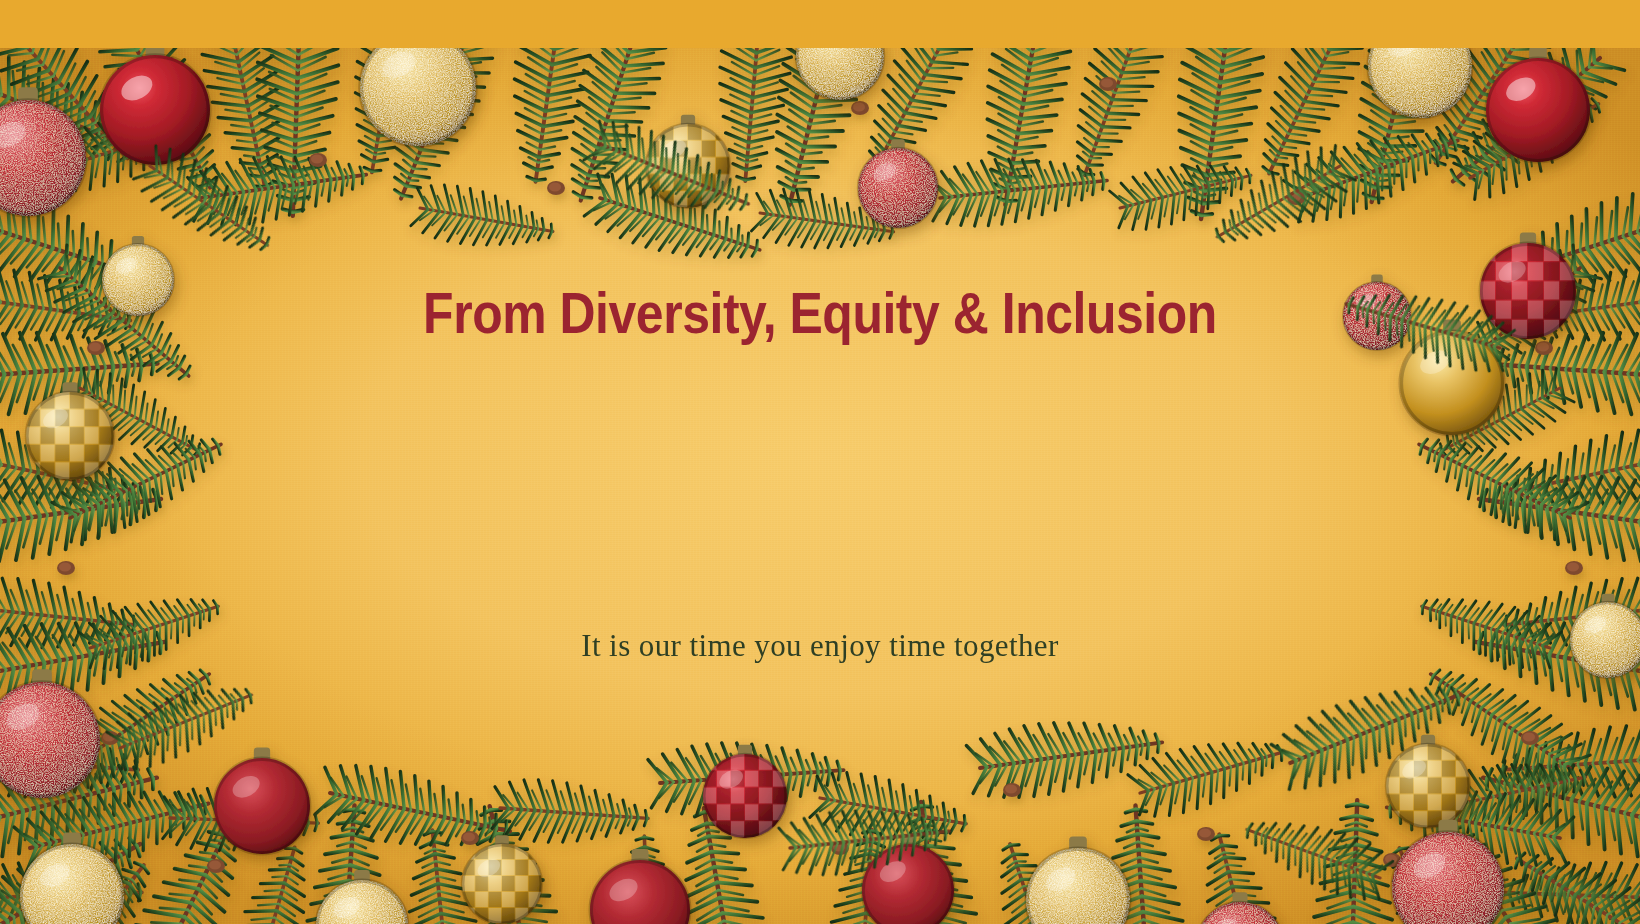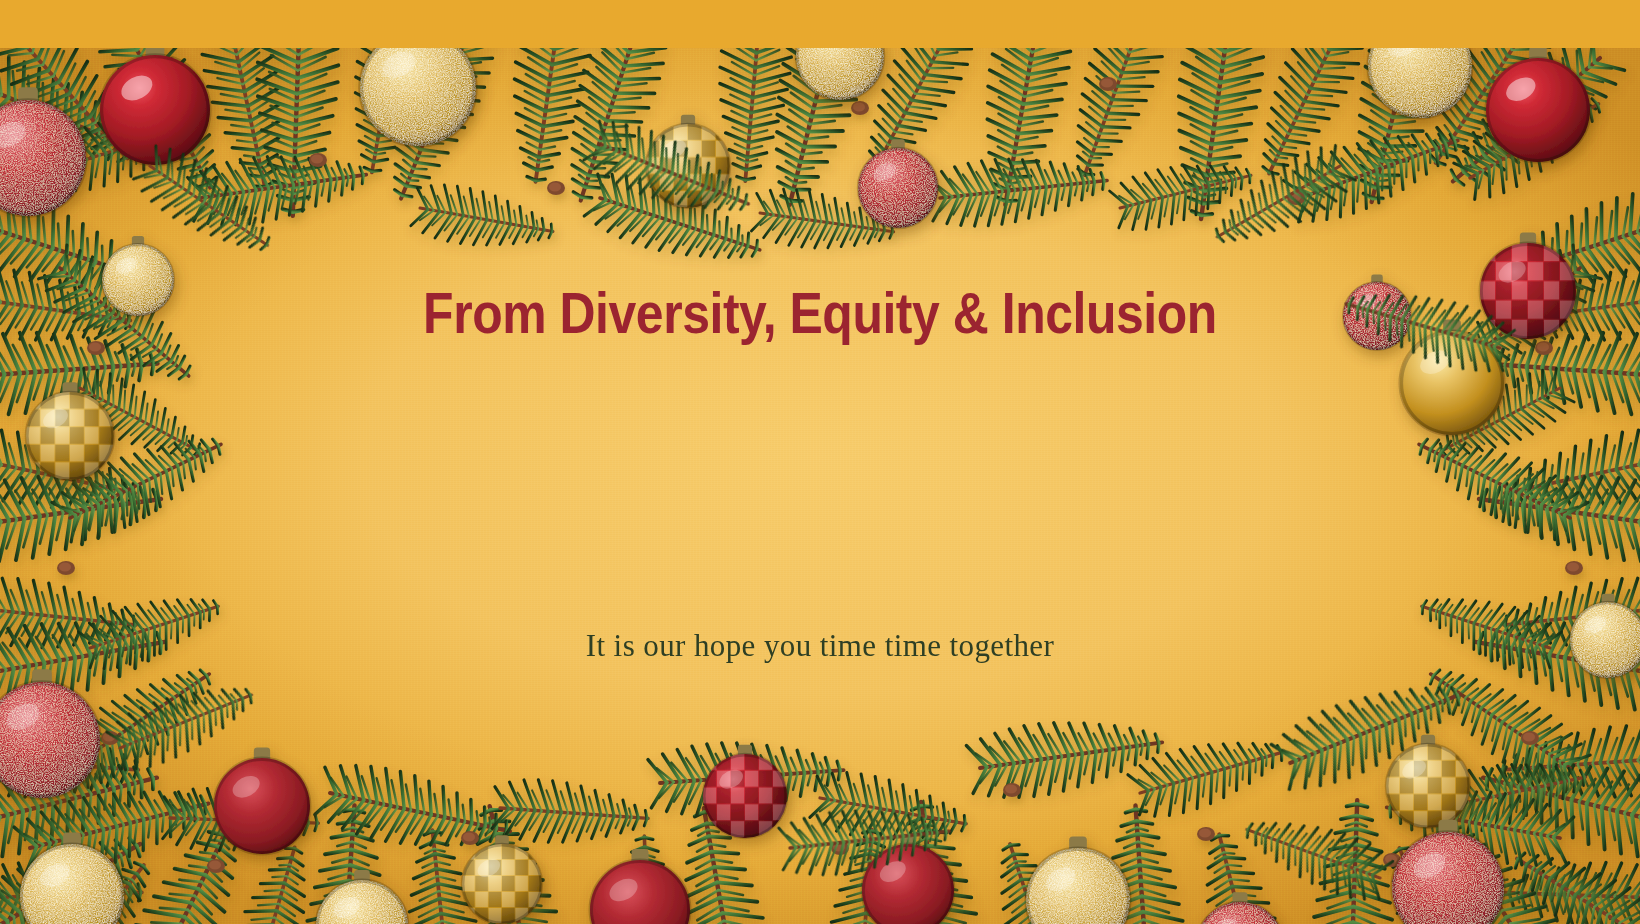--- a/index.html
+++ b/index.html
@@ -756,15 +756,15 @@
     </svg>
   </div>
 
   <div id="vignette"></div>
 
   <div id="text-block">
 
     <div id="headline">From Diversity, Equity &amp; Inclusion</div>
 
 
-    <div id="tagline">It is our hope you time time together</div>
+    <div id="tagline">It is our time you enjoy time together</div>
   </div>
 </div>
 
 </body></html>

